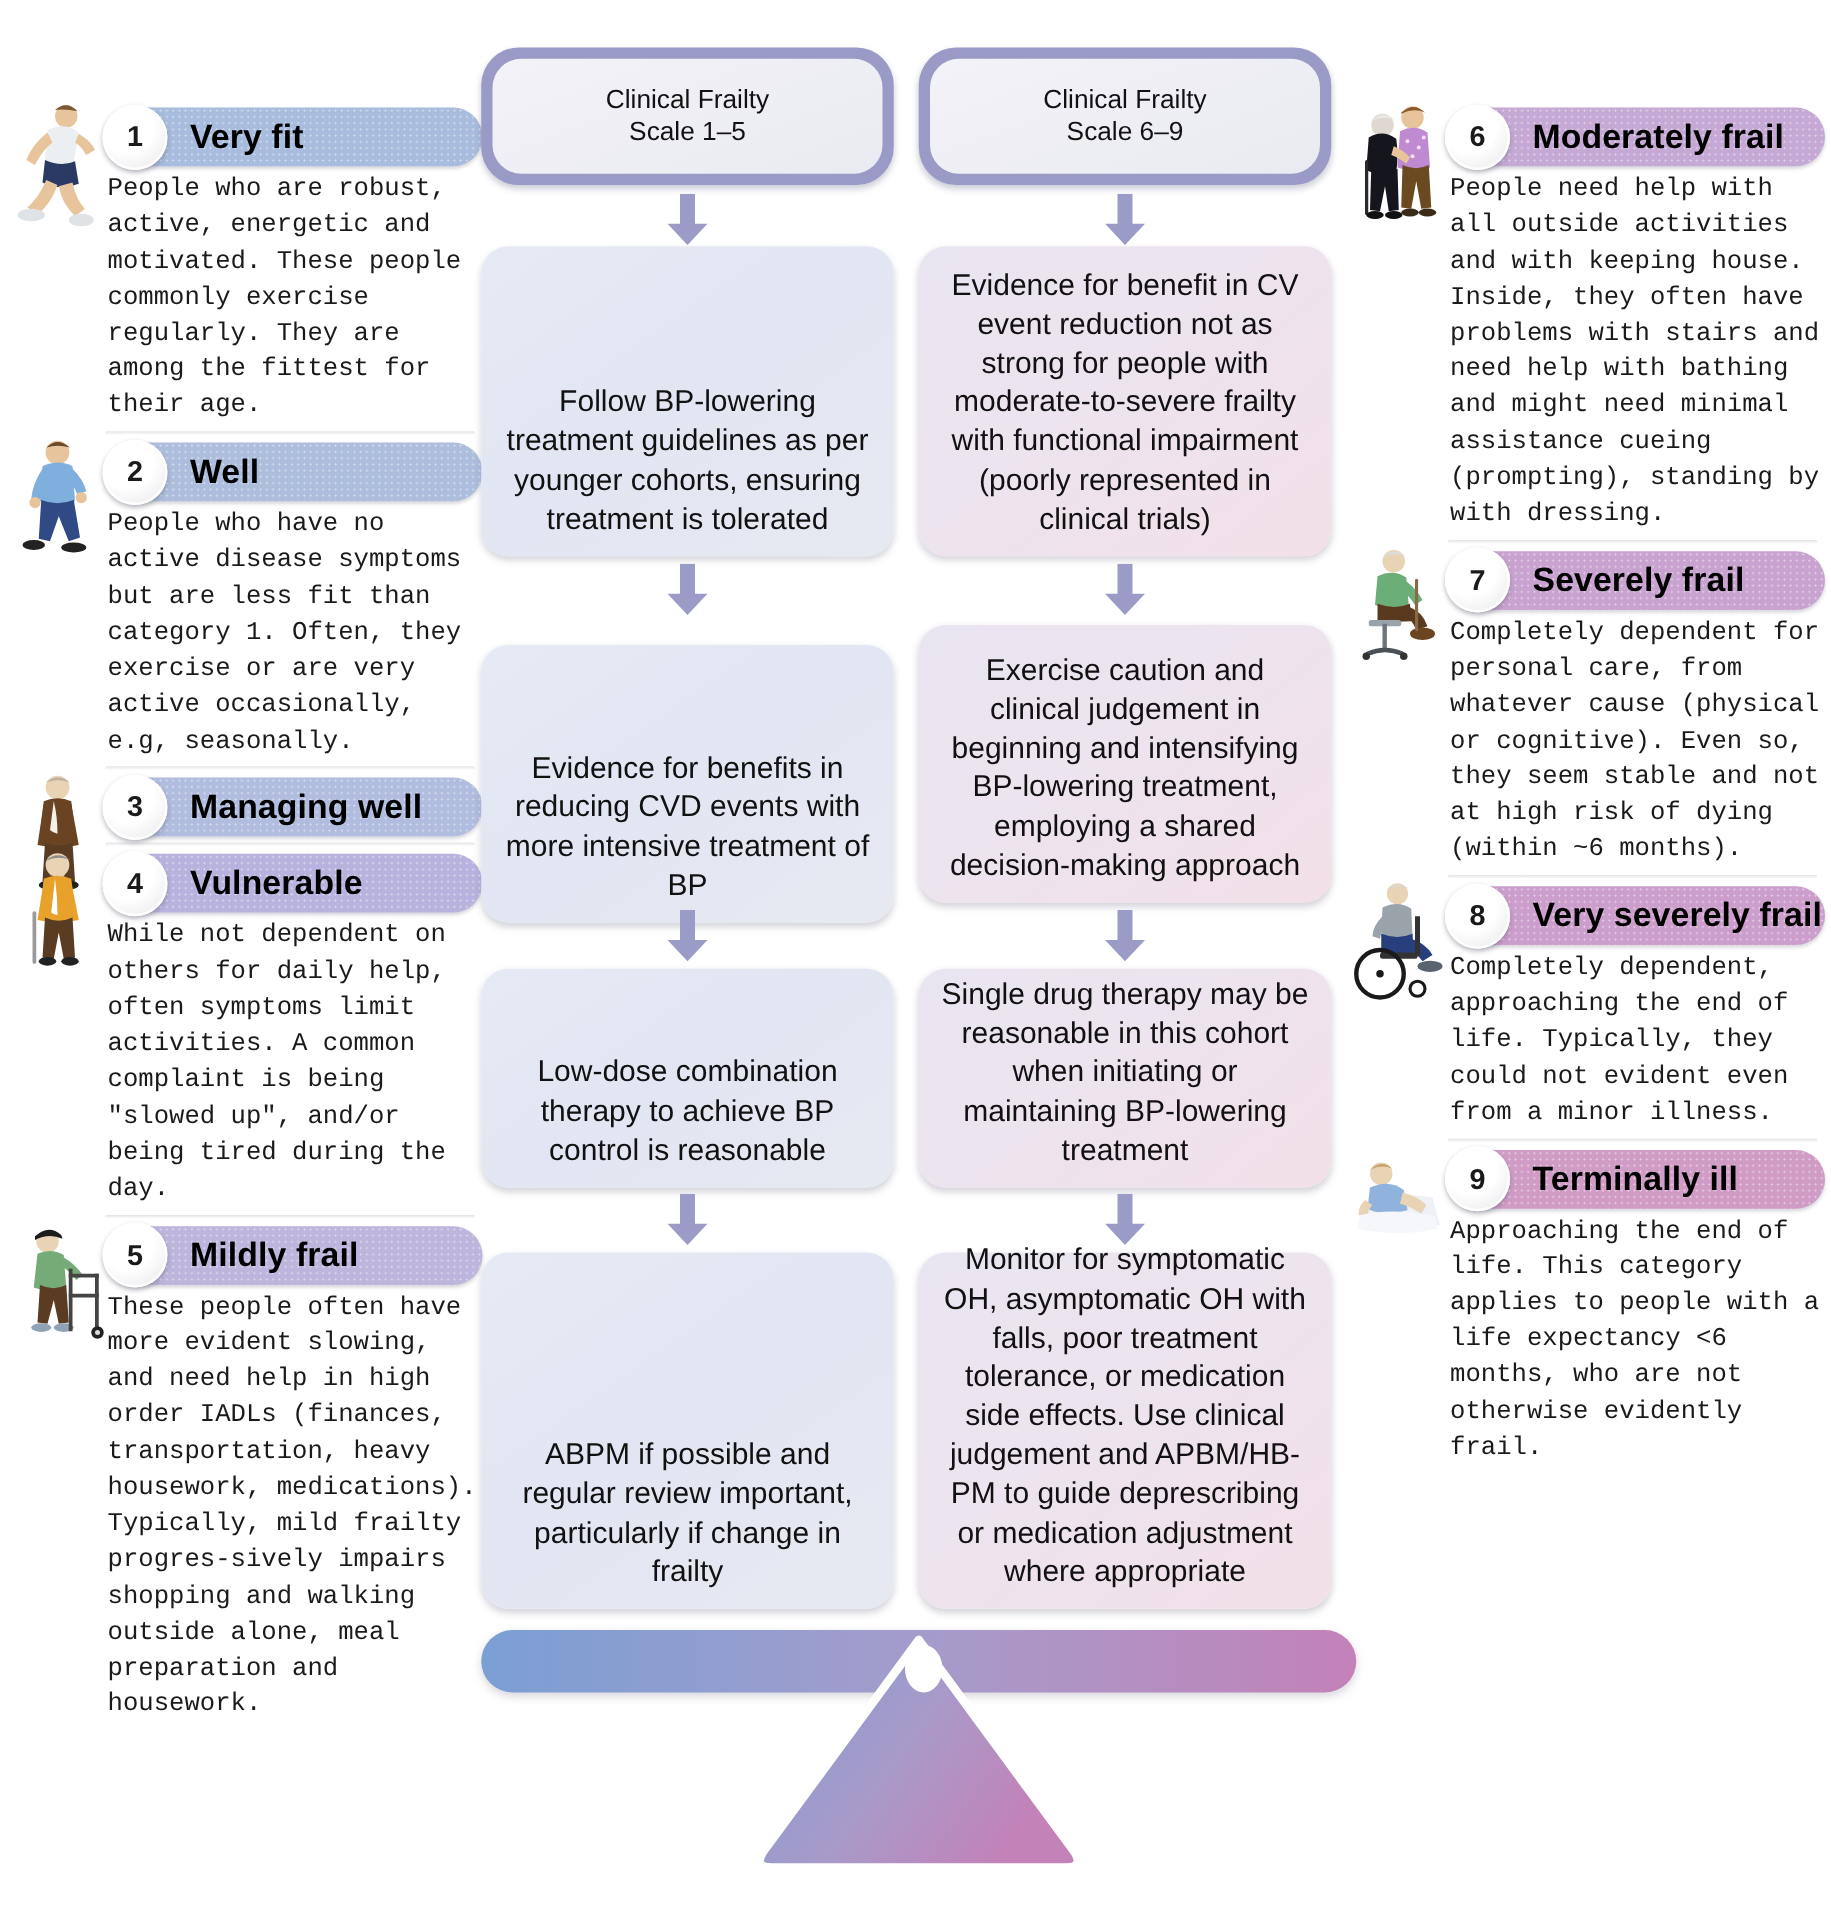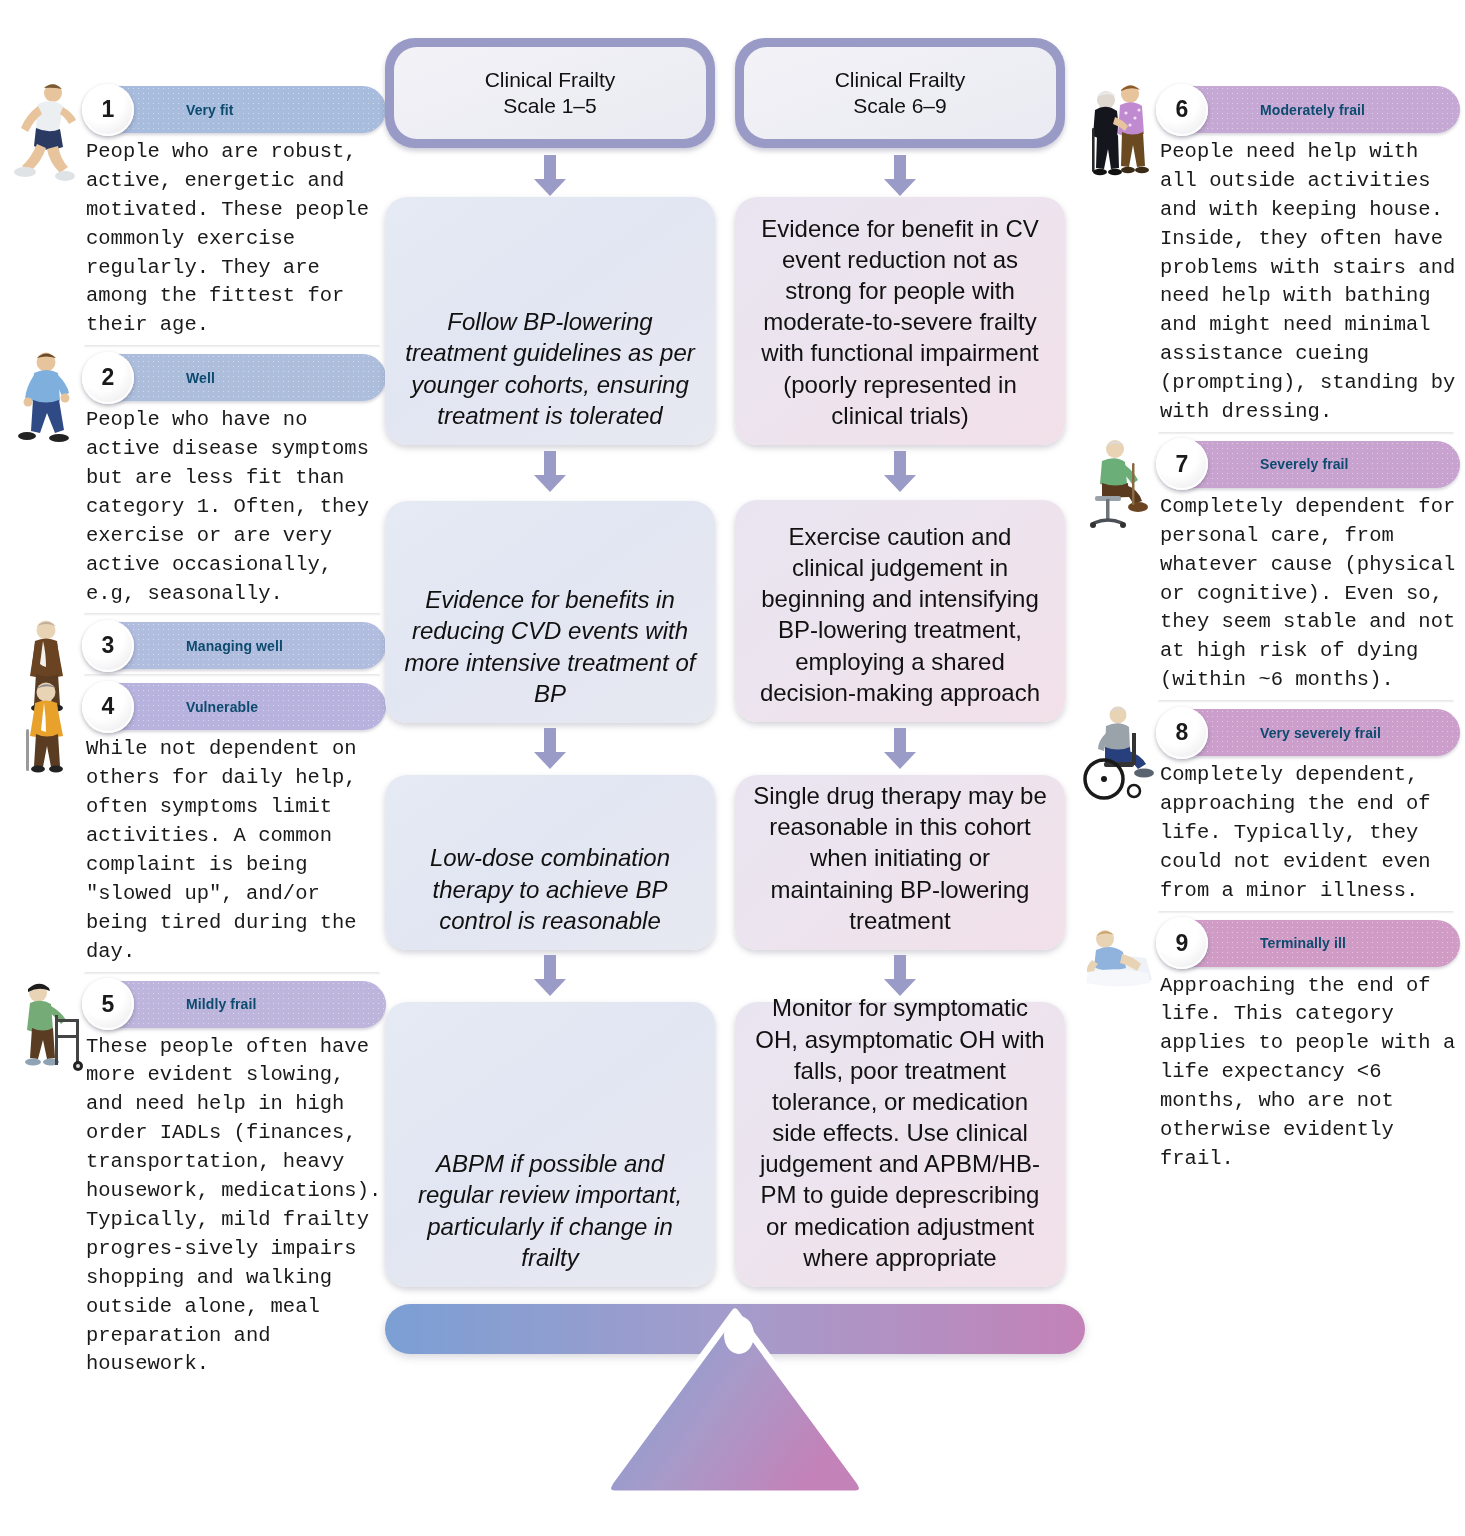--- a/index.html
+++ b/index.html
@@ -61,24 +61,24 @@
     transform: translateY(-50%);
     width: 52px; height: 52px;
     border-radius: 50%;
     background: radial-gradient(circle at 38% 32%, #ffffff 45%, #f2f2f4 72%, #e2e2e6 100%);
     box-shadow: 0 2px 4px rgba(90,90,110,0.45), inset 0 0 0 2px rgba(255,255,255,0.9);
     display: flex; align-items: center; justify-content: center;
     font-size: 23px; font-weight: bold; color: #1a1a1a;
     z-index: 2;
   }
   .pill-label {
-    margin-left: 100px;
-    font-size: 14px;
+    margin-left: 66px;
+    font-size: 27px;
     font-weight: bold;
-    color: #0c4a6e;
+    color: #000000;
     letter-spacing: 0.1px;
     position: relative; z-index: 1;
   }
   .cfs-desc {
     margin-top: 5px;
     font-size: 20.5px;
     line-height: 1.41;
     color: #1a1a1a;
     font-family: Liberation Mono, monospace;
   }
@@ -122,21 +122,20 @@
     box-shadow: 0 3px 6px rgba(120,120,140,0.33);
     display: flex; align-items: flex-end; justify-content: center;
     text-align: center;
     padding: 14px 16px;
     font-size: 24px;
     line-height: 1.30;
     color: #111;
   }
   .flow-box.blue {
     background: linear-gradient(145deg, #e6eaf4 0%, #e2e6f2 45%, #e7e9f1 100%);
-    font-style: italic;
   }
   .flow-box.pink {
     background: linear-gradient(140deg, #e9e5f0 0%, #ece4ef 40%, #f2e0e8 100%);
   }
 
   .arrow {
     position: absolute;
     width: 34px; height: 42px;
   }
   .arrow svg { width:100%; height:100%; display:block; }
@@ -276,21 +275,21 @@
     <div class="flow-box blue" style="top:197px; height:248px">
       <span>Follow BP-lowering treatment guidelines as per younger cohorts, ensuring treatment is tolerated</span>
     </div>
 
     <div class="arrow" style="left:148px; top:451px">
       <svg viewBox="0 0 34 42">
           <path d="M11 0 H23 V24 H33 L17 41 L1 24 H11 Z" fill="#9b9bc8"></path>
         </svg>
     </div>
 
-    <div class="flow-box blue" style="top:501px; height:222px">
+    <div class="flow-box blue" style="top:516px; height:222px">
       <span>Evidence for benefits in reducing CVD events with more intensive treatment of BP</span>
     </div>
 
     <div class="arrow" style="left:148px; top:728px">
       <svg viewBox="0 0 34 42">
           <path d="M11 0 H23 V24 H33 L17 41 L1 24 H11 Z" fill="#9b9bc8"></path>
         </svg>
     </div>
 
     <div class="flow-box blue" style="top:775px; height:175px">

